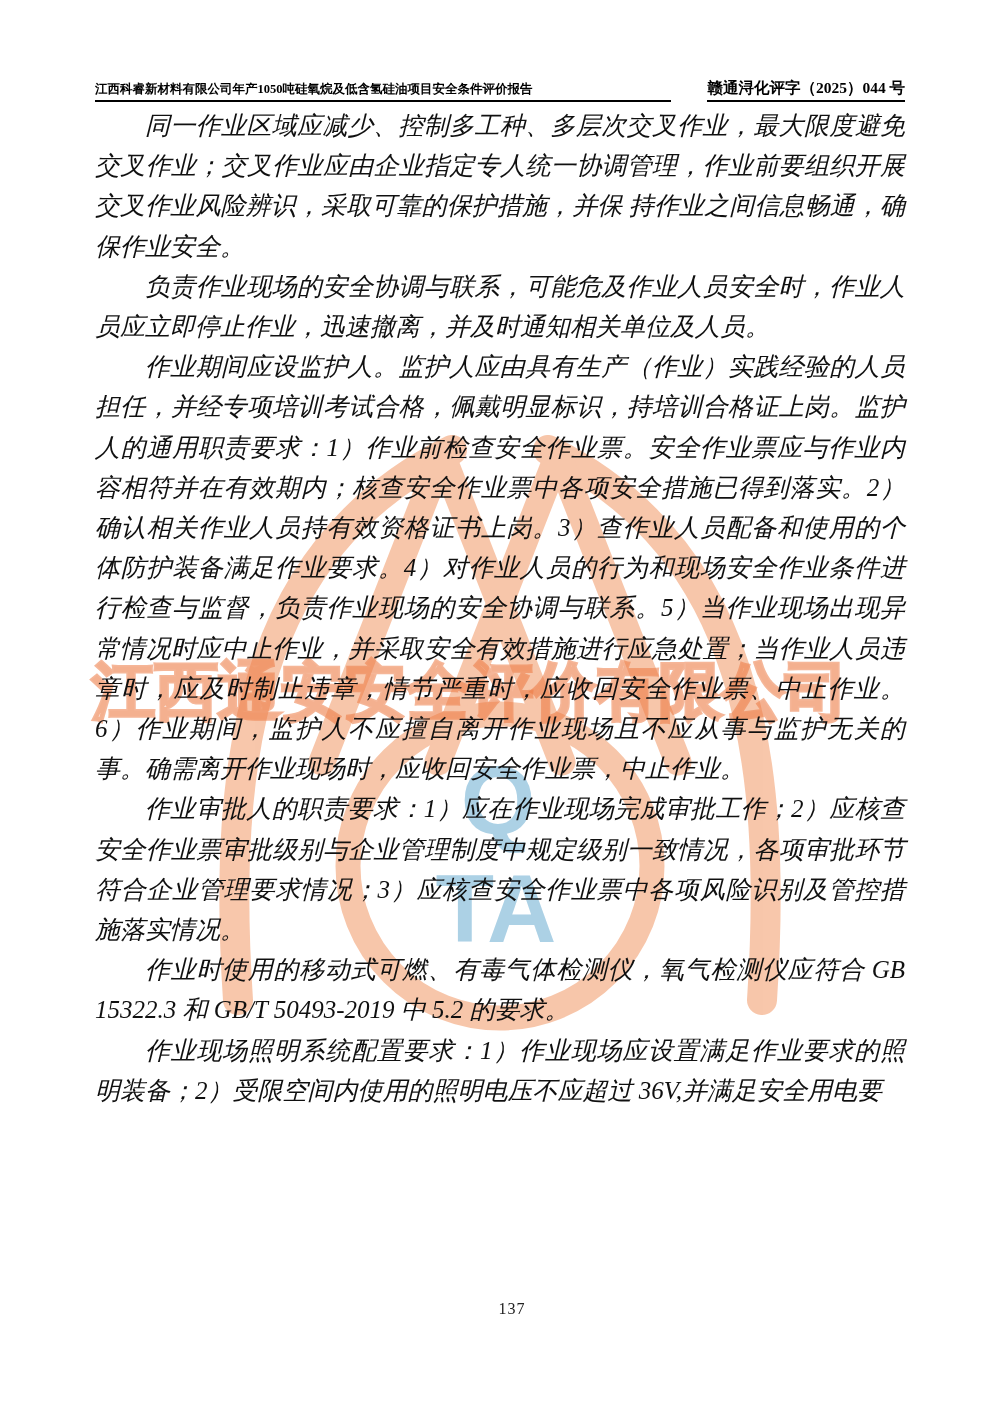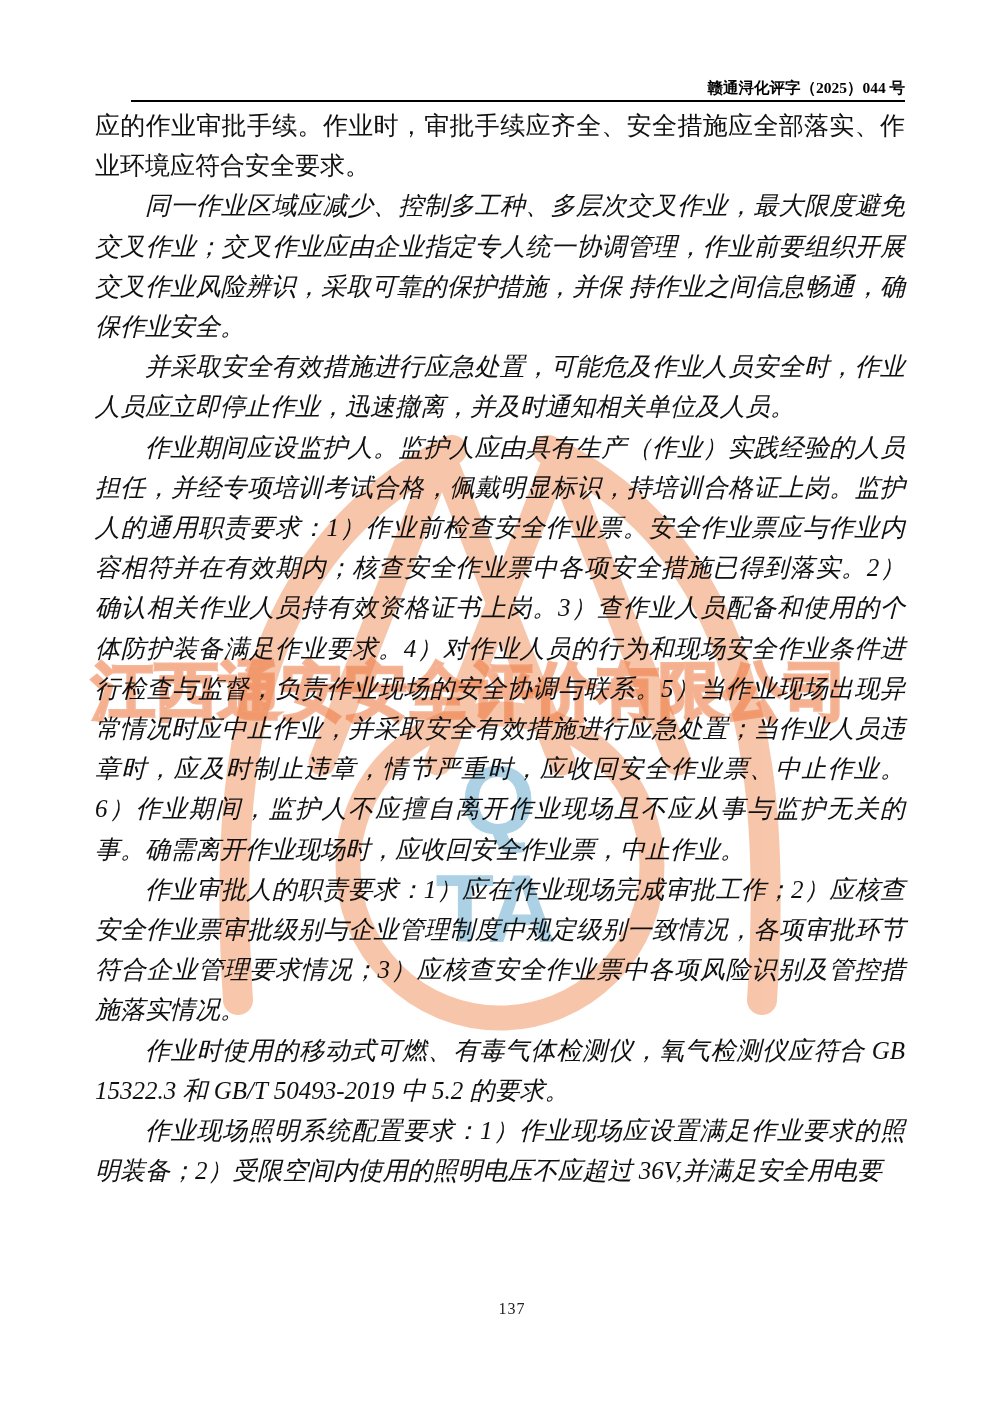--- a/index.html
+++ b/index.html
@@ -92,27 +92,27 @@
       </g>
       <g fill="#7ab5d6" opacity="0.62" font-family="Liberation Sans, DejaVu Sans, sans-serif" font-weight="bold" text-anchor="middle">
         <text x="498" y="834" font-size="96">Q</text>
         <text x="496" y="942" font-size="96">TA</text>
       </g>
     </svg>
     <div class="watermark-company">江西通安安全评价有限公司</div>
   </div>
 
   <div class="header">
+    <div class="header-left">江西科睿新材料有限公司年产1050吨硅氧烷及低含氢硅油项目安全条件评价报告</div>
     <div class="header-right">赣通浔化评字（2025）044 号</div>
   </div>
 
   <div class="body-text">
-      <p class="para">应的作业审批手续。作业时，审批手续应齐全、安全措施应全部落实、作业环境应符合安全要求。</p>
       <p class="para indent">同一作业区域应减少、控制多工种、多层次交叉作业，最大限度避免交叉作业；交叉作业应由企业指定专人统一协调管理，作业前要组织开展交叉作业风险辨识，采取可靠的保护措施，并保 持作业之间信息畅通，确保作业安全。</p>
-      <p class="para indent">并采取安全有效措施进行应急处置，可能危及作业人员安全时，作业人员应立即停止作业，迅速撤离，并及时通知相关单位及人员。</p>
+      <p class="para indent">负责作业现场的安全协调与联系，可能危及作业人员安全时，作业人员应立即停止作业，迅速撤离，并及时通知相关单位及人员。</p>
       <p class="para indent">作业期间应设监护人。监护人应由具有生产（作业）实践经验的人员担任，并经专项培训考试合格，佩戴明显标识，持培训合格证上岗。监护人的通用职责要求：1）作业前检查安全作业票。安全作业票应与作业内容相符并在有效期内；核查安全作业票中各项安全措施已得到落实。2）确认相关作业人员持有效资格证书上岗。3）查作业人员配备和使用的个体防护装备满足作业要求。4）对作业人员的行为和现场安全作业条件进行检查与监督，负责作业现场的安全协调与联系。5）当作业现场出现异常情况时应中止作业，并采取安全有效措施进行应急处置；当作业人员违章时，应及时制止违章，情节严重时，应收回安全作业票、中止作业。6）作业期间，监护人不应擅自离开作业现场且不应从事与监护无关的事。确需离开作业现场时，应收回安全作业票，中止作业。</p>
       <p class="para indent">作业审批人的职责要求：1）应在作业现场完成审批工作；2）应核查安全作业票审批级别与企业管理制度中规定级别一致情况，各项审批环节符合企业管理要求情况；3）应核查安全作业票中各项风险识别及管控措施落实情况。</p>
       <p class="para indent">作业时使用的移动式可燃、有毒气体检测仪，氧气检测仪应符合 GB 15322.3 和 GB/T 50493-2019 中 5.2 的要求。</p>
       <p class="para indent">作业现场照明系统配置要求：1）作业现场应设置满足作业要求的照明装备；2）受限空间内使用的照明电压不应超过 36V,并满足安全用电要</p>
     </div>
 
   <div class="page-number">137</div>
 
 </div>
 

